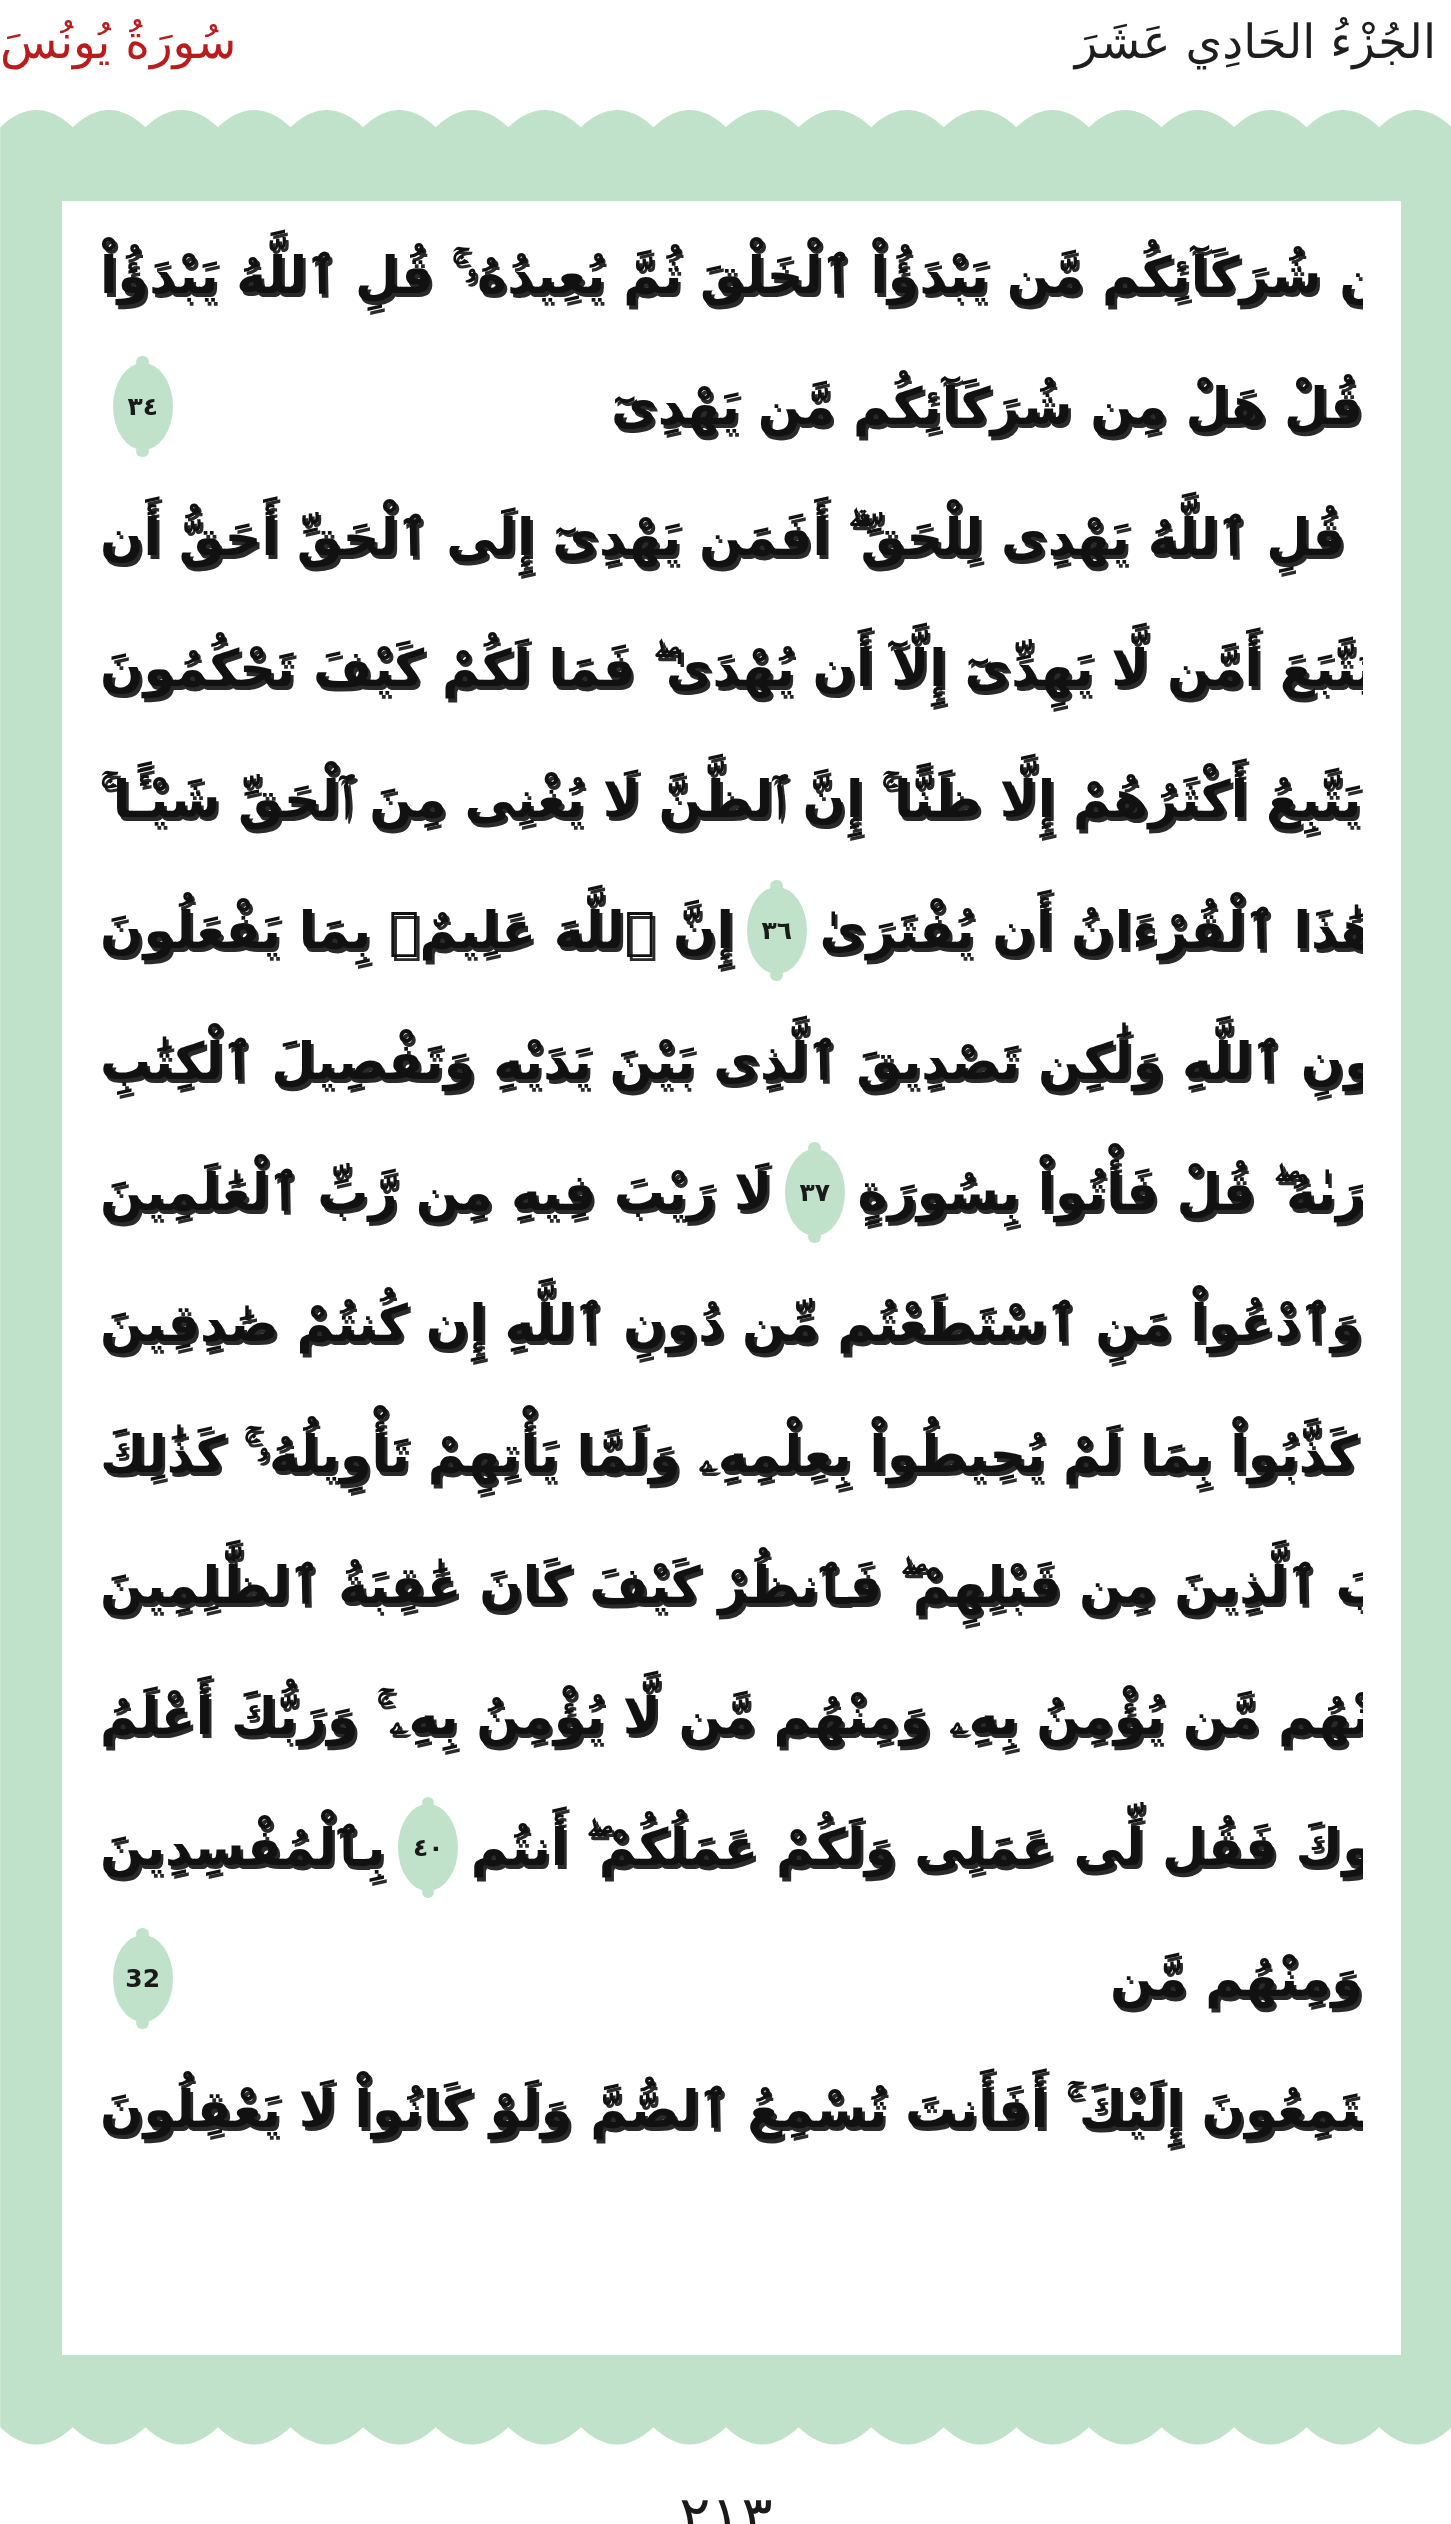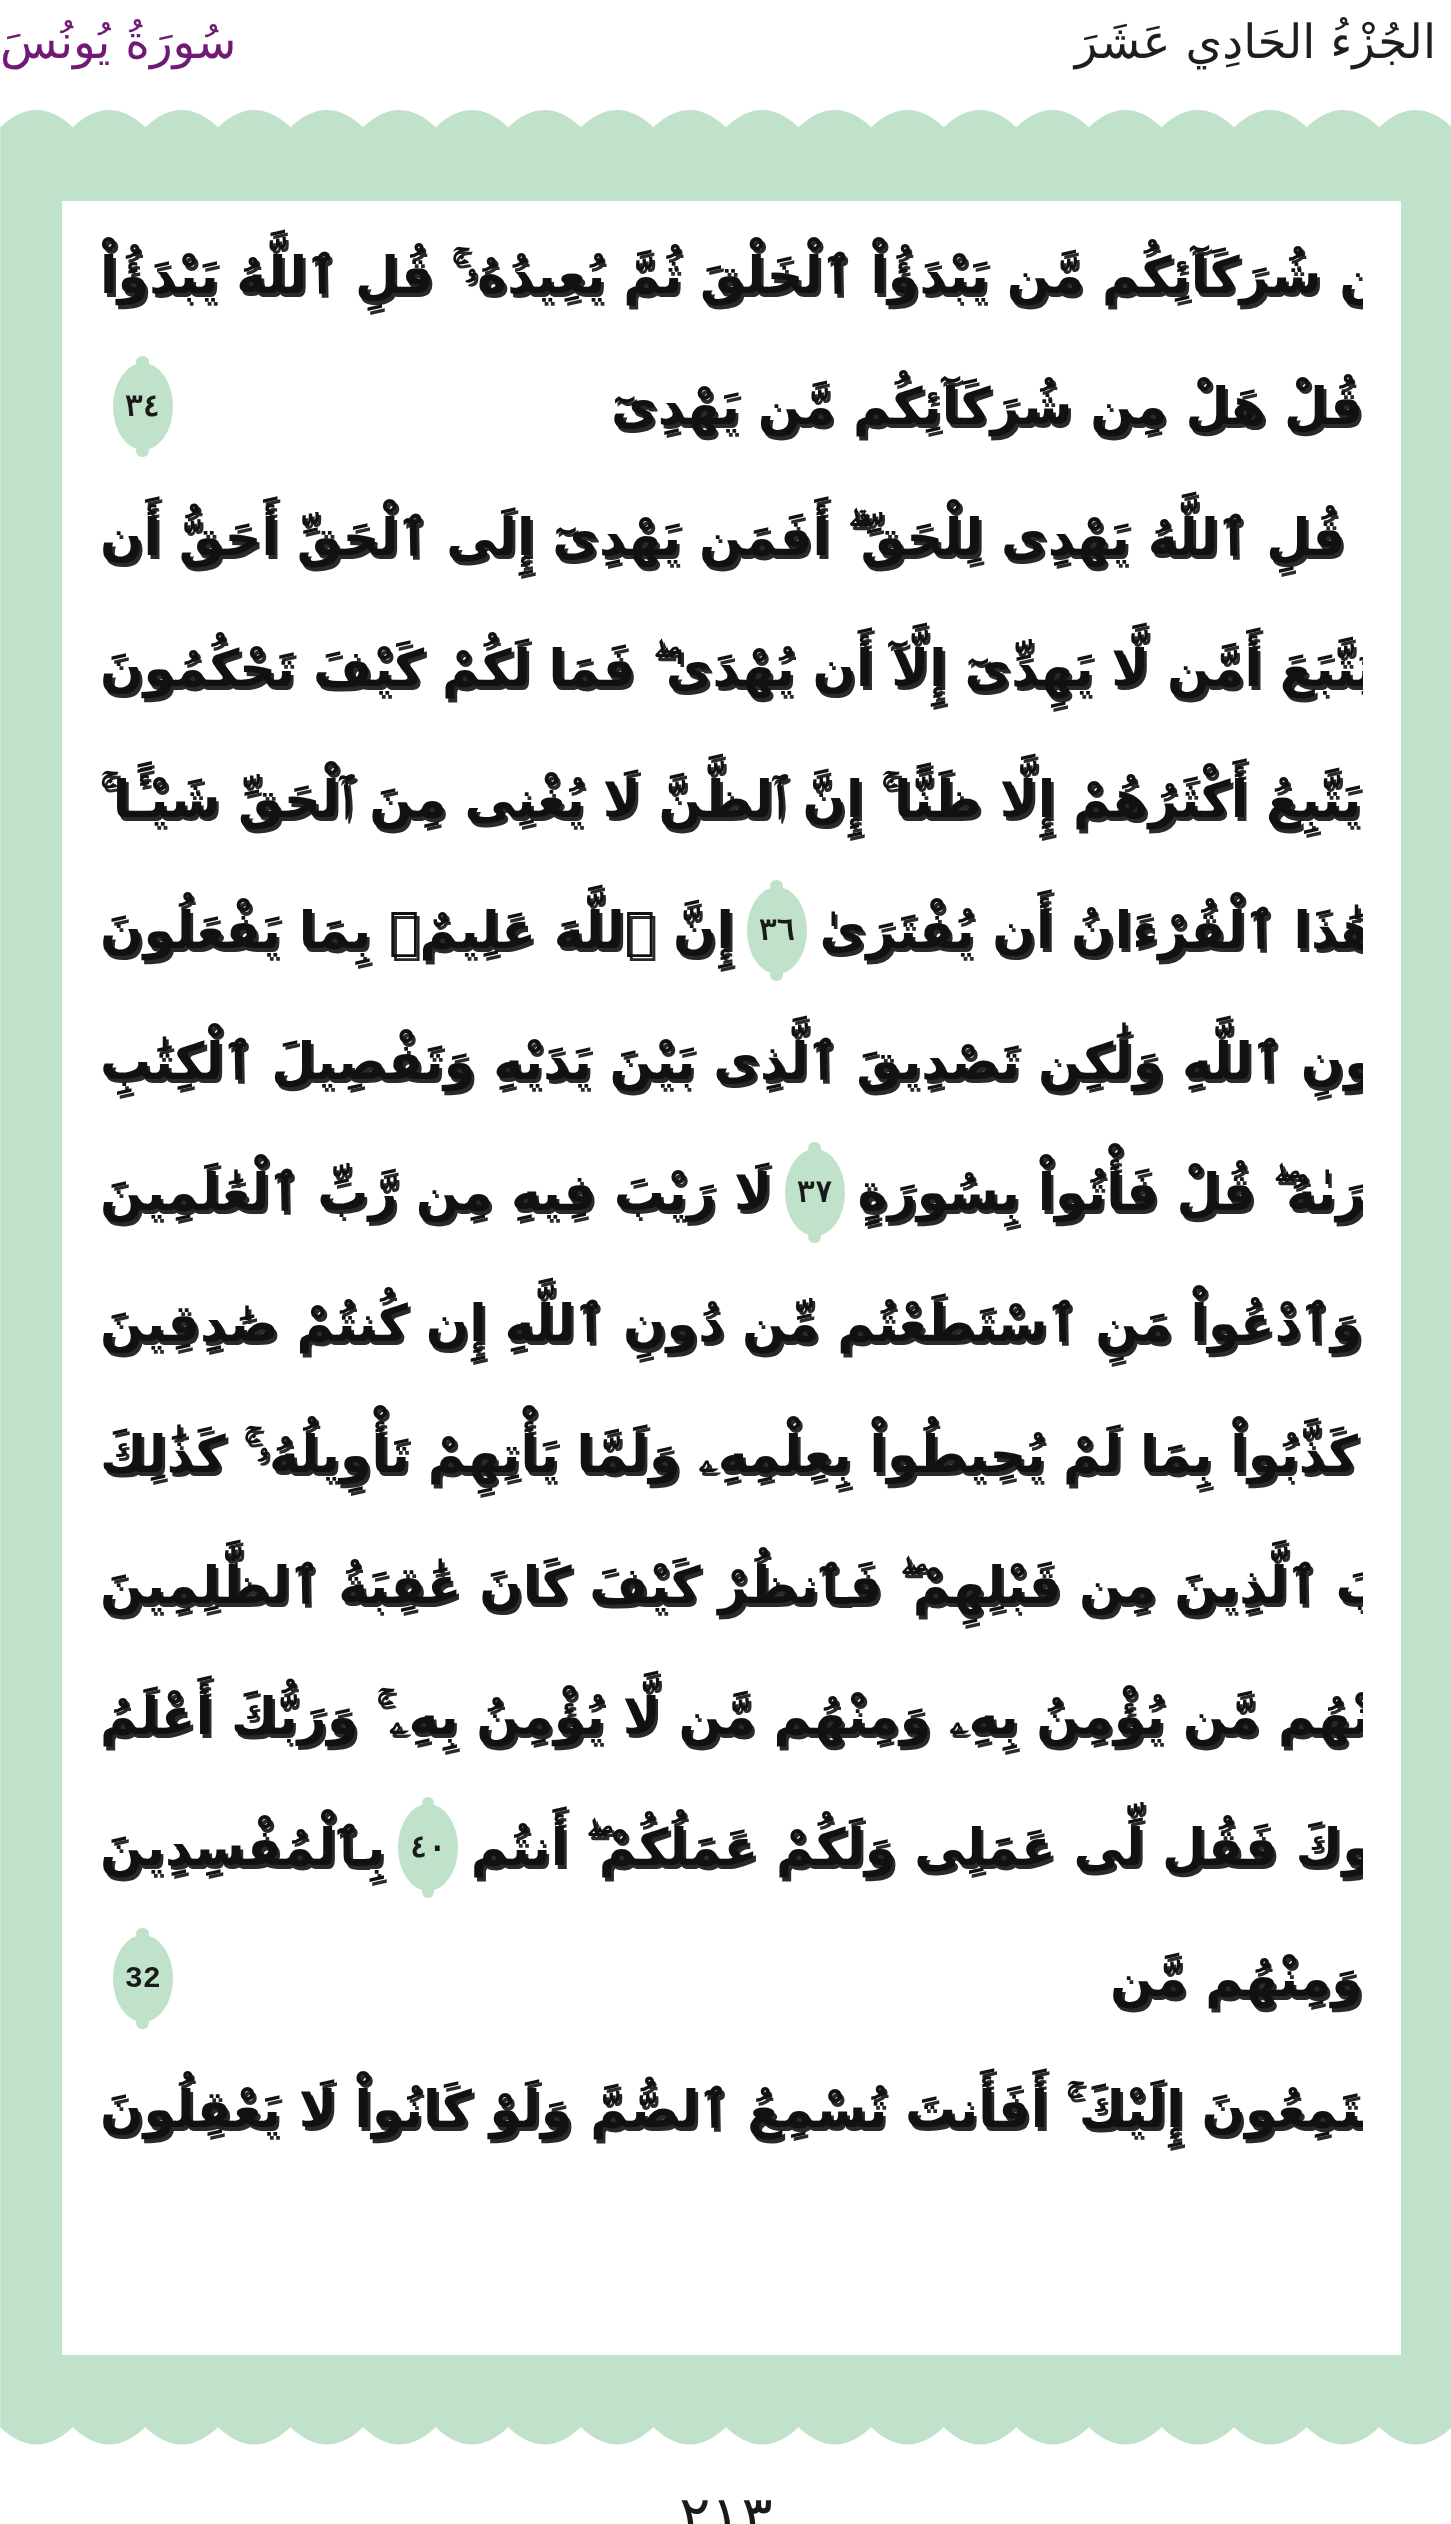--- a/index.html
+++ b/index.html
@@ -23,21 +23,21 @@
       height: 91px;
     }
     .header-left {
       position: absolute;
       left: 0;
       top: 5.4px;
       font-size: 47px;
       line-height: 73px;
       direction: rtl;
       font-family: "DejaVu Serif", serif;
-      color: #701a75;
+      color: #b91c1c;
     }
     .header-right {
       position: absolute;
       right: 16px;
       top: 5.4px;
       font-size: 47px;
       line-height: 73px;
       direction: rtl;
       font-family: "DejaVu Serif", serif;
       color: #1e1e1e;
@@ -85,28 +85,27 @@
       flex-direction: column;
     }
     .ayah-marker {
       display: inline-flex;
       align-items: center;
       justify-content: center;
       width: 60px;
       height: 87px;
       background: #c1e2ca;
       border-radius: 50% / 50%;
-      font-size: 30px;
+      font-size: 25px;
       font-weight: bold;
       color: #1a1a1a;
       text-shadow: none;
       margin: 0 12.7px;
       flex: 0 0 auto;
       position: relative;
-      font-family: Liberation Mono, monospace;
     }
     .ayah-marker::before,
     .ayah-marker::after {
       content: "";
       position: absolute;
       left: 50%;
       width: 12.7px;
       height: 12.7px;
       margin-left: -6.4px;
       background: #c1e2ca;

